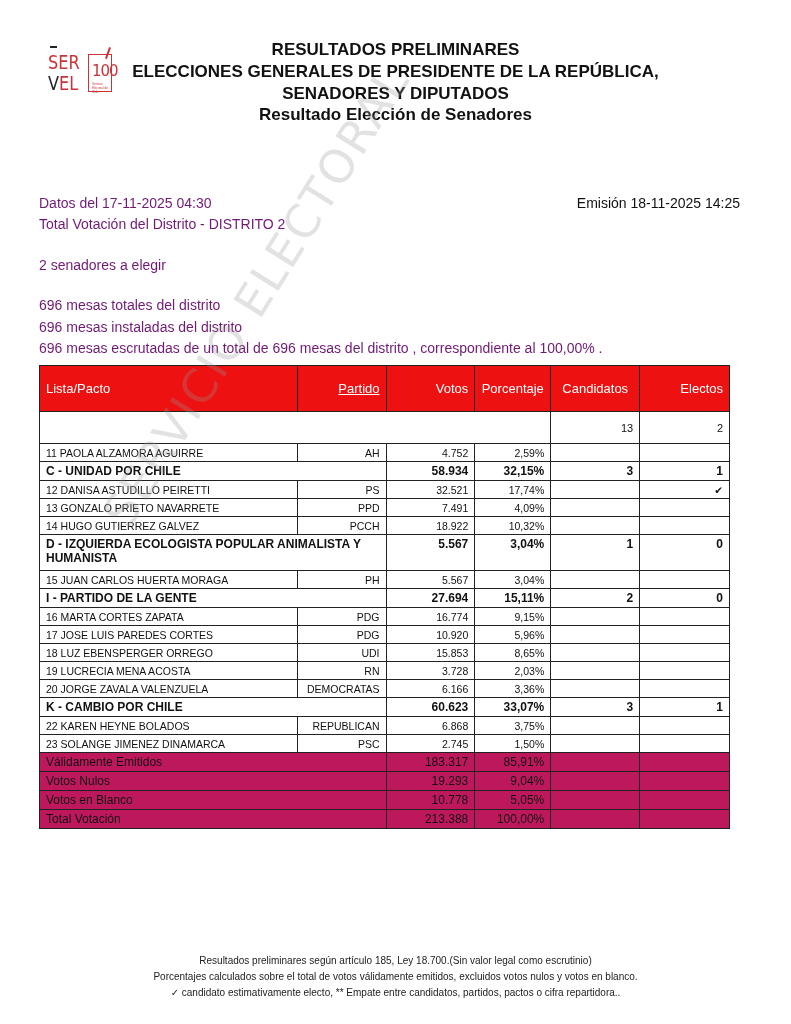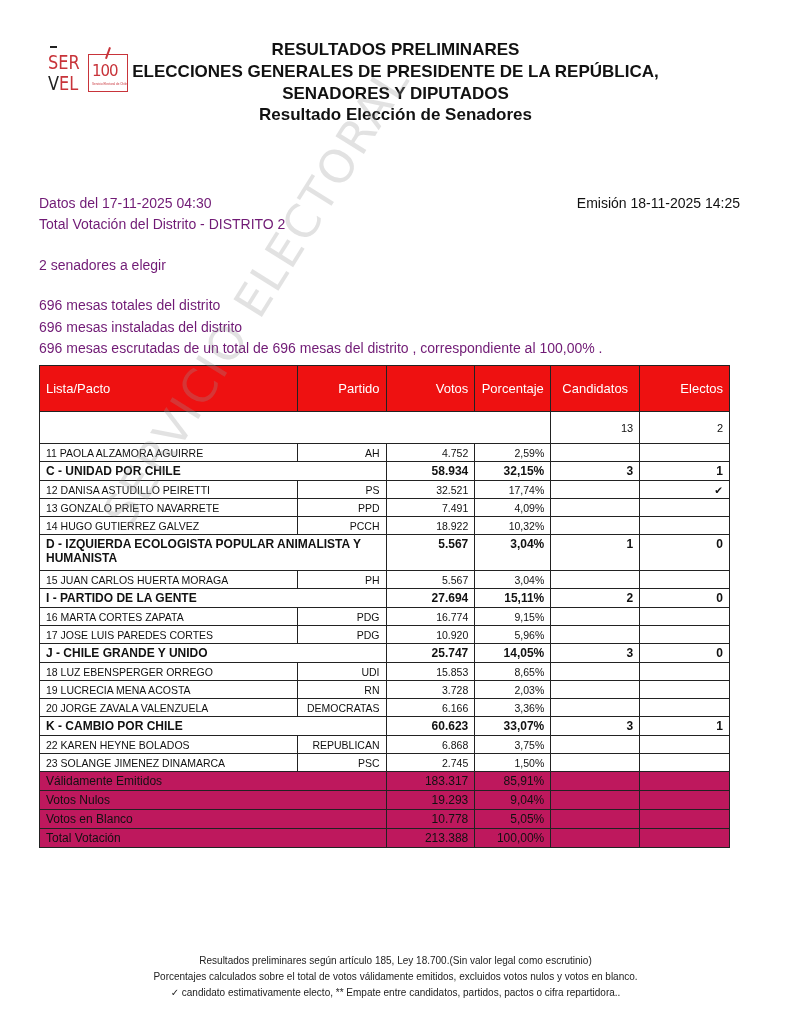--- a/index.html
+++ b/index.html
@@ -5,21 +5,21 @@
   * { box-sizing: border-box; margin: 0; padding: 0; }
   html, body { width: 791px; height: 1024px; background: #ffffff; overflow: hidden; }
   body { position: relative; font-family: "Liberation Sans", "DejaVu Sans", sans-serif; color: #111; }
 
   .logo { position: absolute; left: 46px; top: 44px; width: 90px; height: 56px; }
   .logo .dash { position: absolute; left: 4px; top: 2px; width: 7px; height: 2px; background: #222; }
   .logo .ser { position: absolute; left: 2px; top: 8px; font-size: 19px; line-height: 20px; color: #c8343a; letter-spacing: 0px; font-family: "DejaVu Sans", sans-serif; transform: scaleX(0.85); transform-origin: left top; }
   .logo .vel { position: absolute; left: 2px; top: 29px; font-size: 19px; line-height: 20px; font-family: "DejaVu Sans", sans-serif; transform: scaleX(0.85); transform-origin: left top; }
   .logo .vel .v { color: #222; }
   .logo .vel .el { color: #c8343a; }
-  .logo .box { position: absolute; left: 42px; top: 10px; width: 40px; height: 38px; border: 1.5px solid #c8343a; }
+  .logo .box { position: absolute; left: 42px; top: 10px; width: 24px; height: 38px; border: 1.5px solid #c8343a; }
   .logo .box .slash { position: absolute; left: 18px; top: -8px; width: 1.5px; height: 12px; background: #c8343a; transform: rotate(20deg); }
   .logo .box .num { position: absolute; left: 3px; top: 7px; font-size: 15px; color: #c8343a; font-family: "DejaVu Sans", sans-serif; letter-spacing: -1px; }
   .logo .box .sub { position: absolute; left: 3px; top: 27px; font-size: 3px; color: #c8343a; line-height: 4px; }
 
   .title { position: absolute; left: 100px; width: 591px; text-align: center; font-weight: bold; font-size: 17px; line-height: 20px; color: #111; }
   .t1 { top: 40px; }
   .t2 { top: 62px; }
   .t3 { top: 84px; }
   .t4 { top: 105px; }
 
@@ -27,21 +27,21 @@
   .emision { position: absolute; right: 51px; top: 194px; font-size: 14px; line-height: 18px; }
 
   .watermark { position: absolute; left: 115px; top: 495px; font-size: 46px; color: rgba(150,150,150,0.28); letter-spacing: 2px; transform: rotate(-58deg); transform-origin: left center; white-space: nowrap; font-family: "DejaVu Sans", sans-serif; pointer-events: none; z-index: 5; }
 
   table { position: absolute; left: 39px; top: 365px; width: 691px; border-collapse: collapse; font-size: 11px; }
   td, th { border: 1.5px solid #222; padding: 0 6px; height: 18px; white-space: nowrap; }
   th { background: #ee1111; color: #fff; font-weight: normal; font-size: 13px; height: 46px; text-align: right; padding-right: 6px; }
   th.lp { text-align: left; }
   th.pc { text-align: center; }
   .c-lista { width: 258px; }
-  .c-part { width: 89px; }
+  .c-part { width: 89px; text-decoration: underline; }
   .c-votos { width: 89px; }
   .c-pct { width: 76px; }
   .c-cand { width: 89px; }
   .c-elec { width: 90px; }
   td.r { text-align: right; }
   tr.pacto td { font-weight: bold; font-size: 12px; height: 19px; }
   tr.pacto td.multi { white-space: normal; height: 36px; line-height: 14px; vertical-align: top; padding-top: 2px; }
   tr.pacto td.top { vertical-align: top; padding-top: 2px; }
   tr.cand td { font-size: 10.5px; height: 18px; }
   tr.sum td { background: #be185d; font-size: 12px; height: 19px; }
@@ -172,27 +172,20 @@
     </tr>
     <tr class="cand">
       <td>17 JOSE LUIS PAREDES CORTES</td>
       <td class="r">PDG</td>
       <td class="r">10.920</td>
       <td class="r">5,96%</td>
       <td></td>
       <td class="r check"></td>
     </tr>
 
-    <tr class="pacto">
-      <td colspan="2">J - CHILE GRANDE Y UNIDO</td>
-      <td class="r">25.747</td>
-      <td class="r">14,05%</td>
-      <td class="r">3</td>
-      <td class="r">0</td>
-    </tr>
     <tr class="cand">
       <td>18 LUZ EBENSPERGER ORREGO</td>
       <td class="r">UDI</td>
       <td class="r">15.853</td>
       <td class="r">8,65%</td>
       <td></td>
       <td class="r check"></td>
     </tr>
     <tr class="cand">
       <td>19 LUCRECIA MENA ACOSTA</td>

